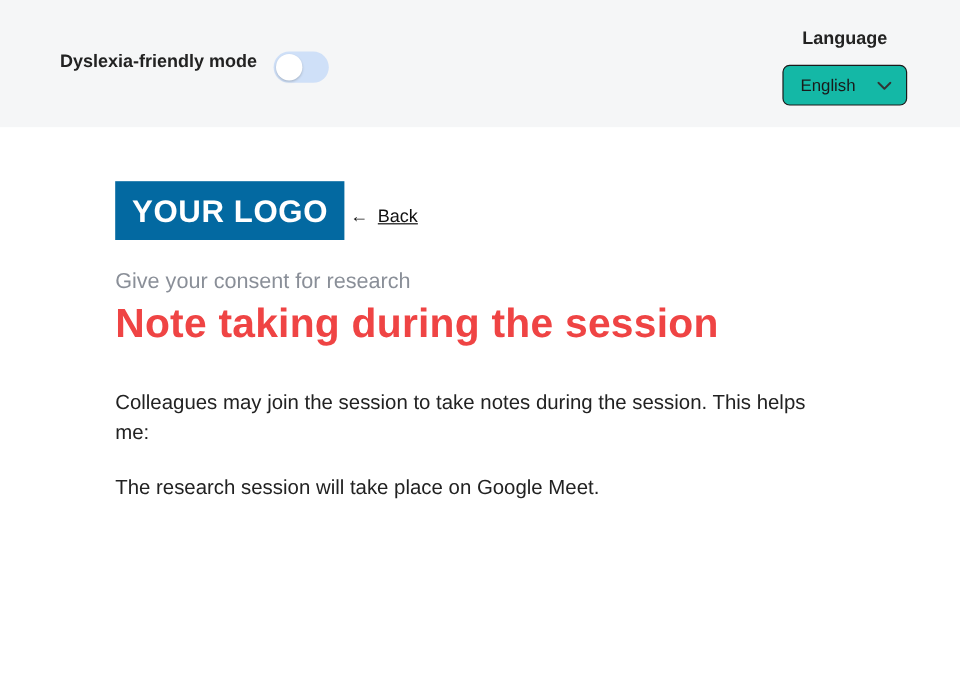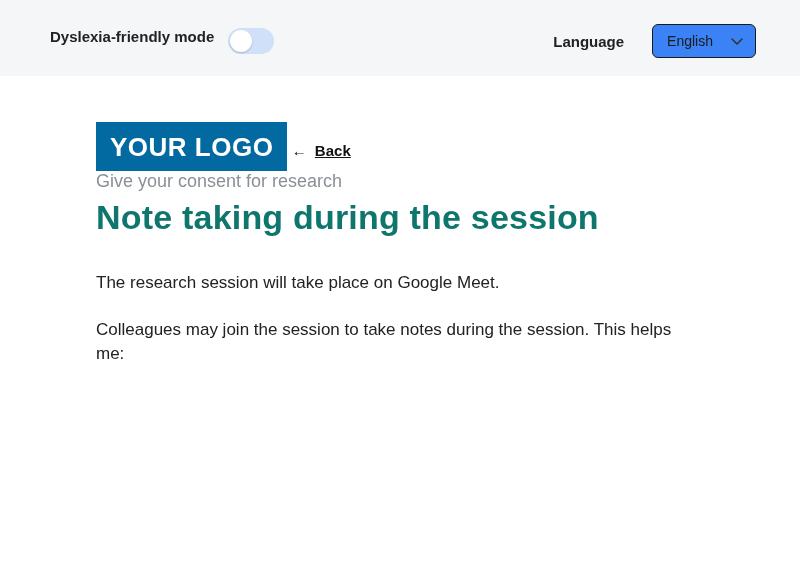--- a/index.html
+++ b/index.html
@@ -15,21 +15,22 @@
       align-items: center;
       padding: 24px 44px 18px 50px;
     }
     .topbar-left {
       display: flex;
       gap: 14px;
     }
     .topbar-right {
       display: flex;
       align-items: center;
-      gap: 28px;
+      gap: 13px;
+      flex-direction: column;
     }
     .dys-label {
       font-weight: 700;
       font-size: 15px;
       color: #222;
     }
     .toggle {
       position: relative;
       width: 46px;
       height: 26px;
@@ -50,21 +51,21 @@
     }
     .lang-label {
       font-weight: 600;
       font-size: 15px;
       color: #222;
     }
     .lang-select {
       display: flex;
       align-items: center;
       gap: 18px;
-      background: #3b82f6;
+      background: #14b8a6;
       border: 1.5px solid #1a1a1a;
       border-radius: 6px;
       padding: 8px 12px 8px 14px;
       font-size: 14px;
       cursor: pointer;
     }
     .chev-down {
       width: 12px;
       height: 7px;
     }
@@ -92,35 +93,35 @@
       display: inline-flex;
       align-items: center;
       gap: 8px;
       margin-top: 34px;
       color: #111;
       cursor: pointer;
       font-size: 15px;
     }
     .back-link .back-text {
       text-decoration: underline;
-      font-weight: 700;
+      font-weight: 400;
     }
     .arrow-left {
       font-size: 15px;
     }
     .eyebrow {
       color: #8a8f98;
       font-size: 18px;
-      margin-top: 0;
+      margin-top: 24px;
       font-weight: 400;
     }
     .page-title {
       font-size: 34px;
       font-weight: 800;
-      color: #0f766e;
+      color: #ef4444;
       margin-top: 6px;
       letter-spacing: 0.2px;
     }
     .body-text {
       font-size: 17px;
       color: #222;
       margin-top: 34px;
       line-height: 1.45;
     }
     .body-text p {
@@ -162,17 +163,17 @@
 
     <div class="back-link">
       <span class="arrow-left">←</span>
       <span class="back-text">Back</span>
     </div>
 
     <div class="eyebrow">Give your consent for research</div>
     <h1 class="page-title">Note taking during the session</h1>
 
     <div class="body-text">
+      <p>Colleagues may join the session to take notes during the session. This helps me:</p>
       <p>The research session will take place on Google Meet.</p>
-      <p>Colleagues may join the session to take notes during the session. This helps me:</p>
     </div>
   </div>
 </div>
 
 </body></html>

